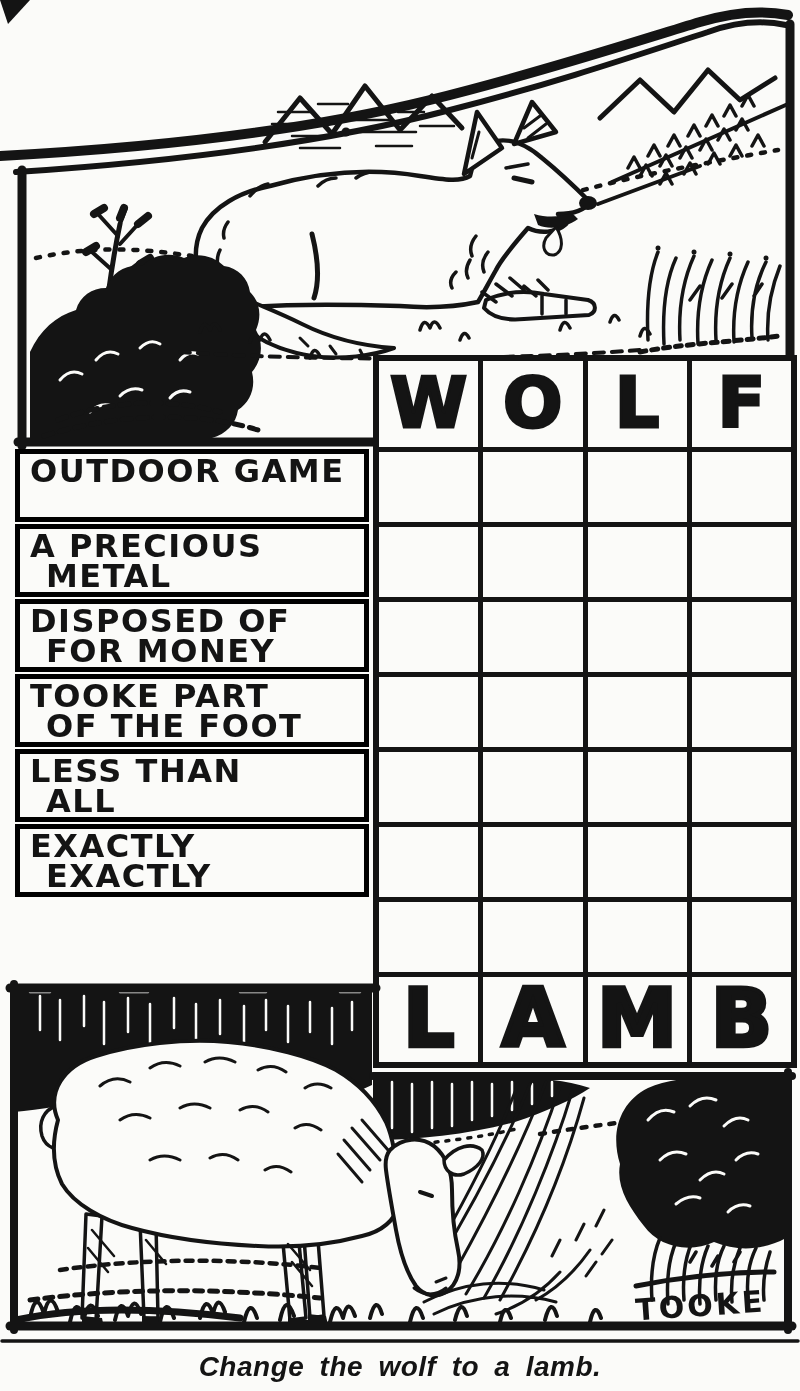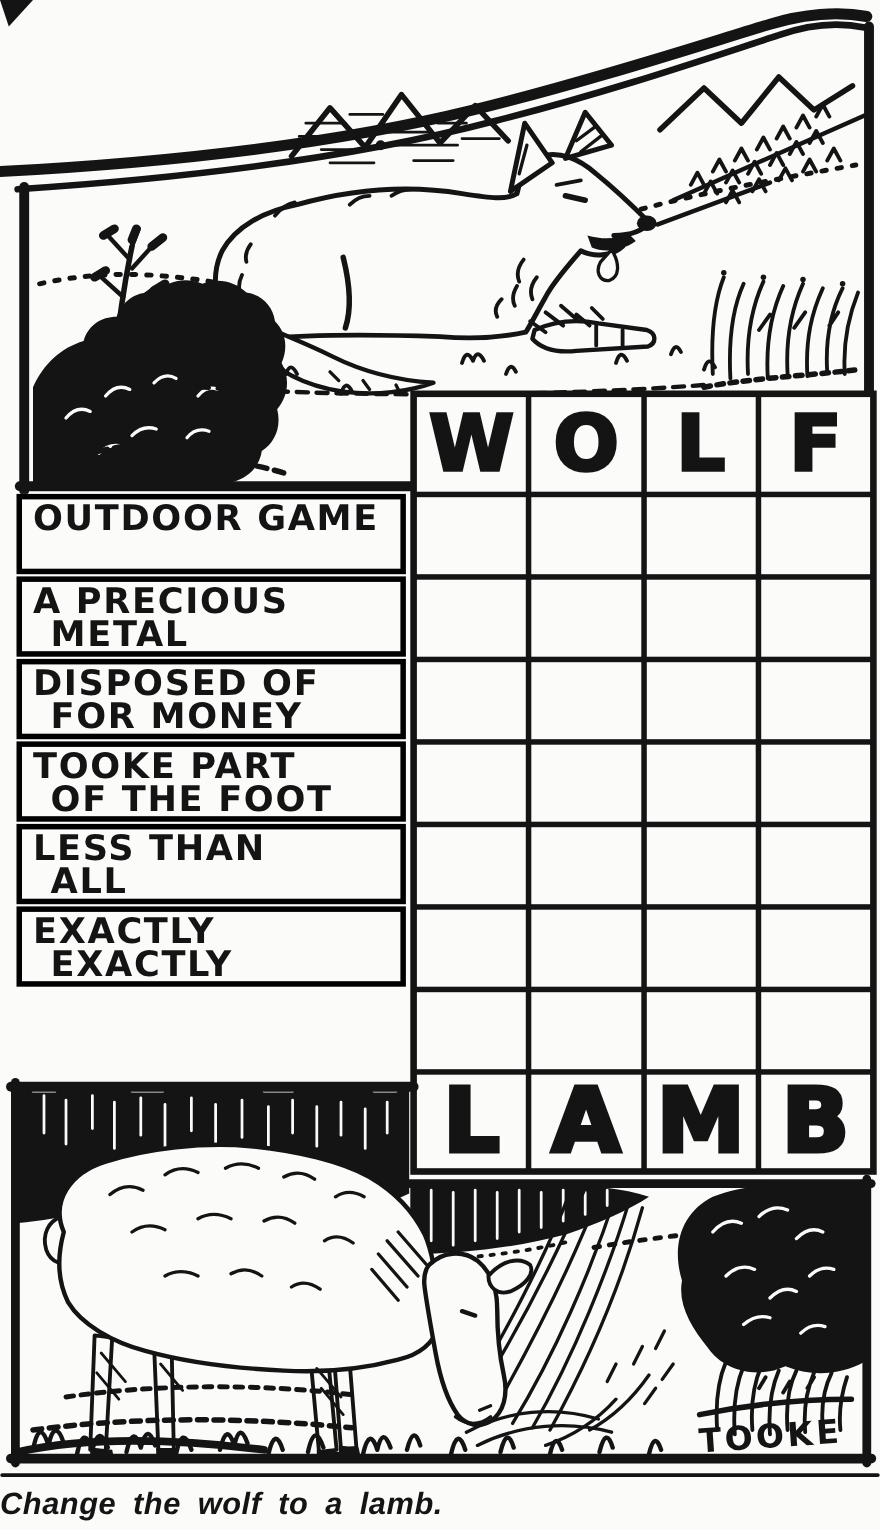--- a/index.html
+++ b/index.html
@@ -38,21 +38,21 @@
   .clue{
     border:5px solid #000000; background:#fbfbf9; box-sizing:border-box;
     padding:2px 4px 0 10px; overflow:hidden;
     font-weight:bold; font-size:32px; line-height:30px; letter-spacing:1.5px;
     white-space:nowrap;
   }
   .clue .l2{padding-left:16px;}
 
   .caption{
     position:absolute; left:0; top:1351px; width:100%;
-    text-align:left;
+    text-align:center;
     font:italic bold 28px "Liberation Sans", sans-serif;
     letter-spacing:0.5px; word-spacing:7px; color:#141414;
   }
 </style>
 </head>
 <body>
 
 <div class="page">
 
   <div class="illo" id="top-illo">

